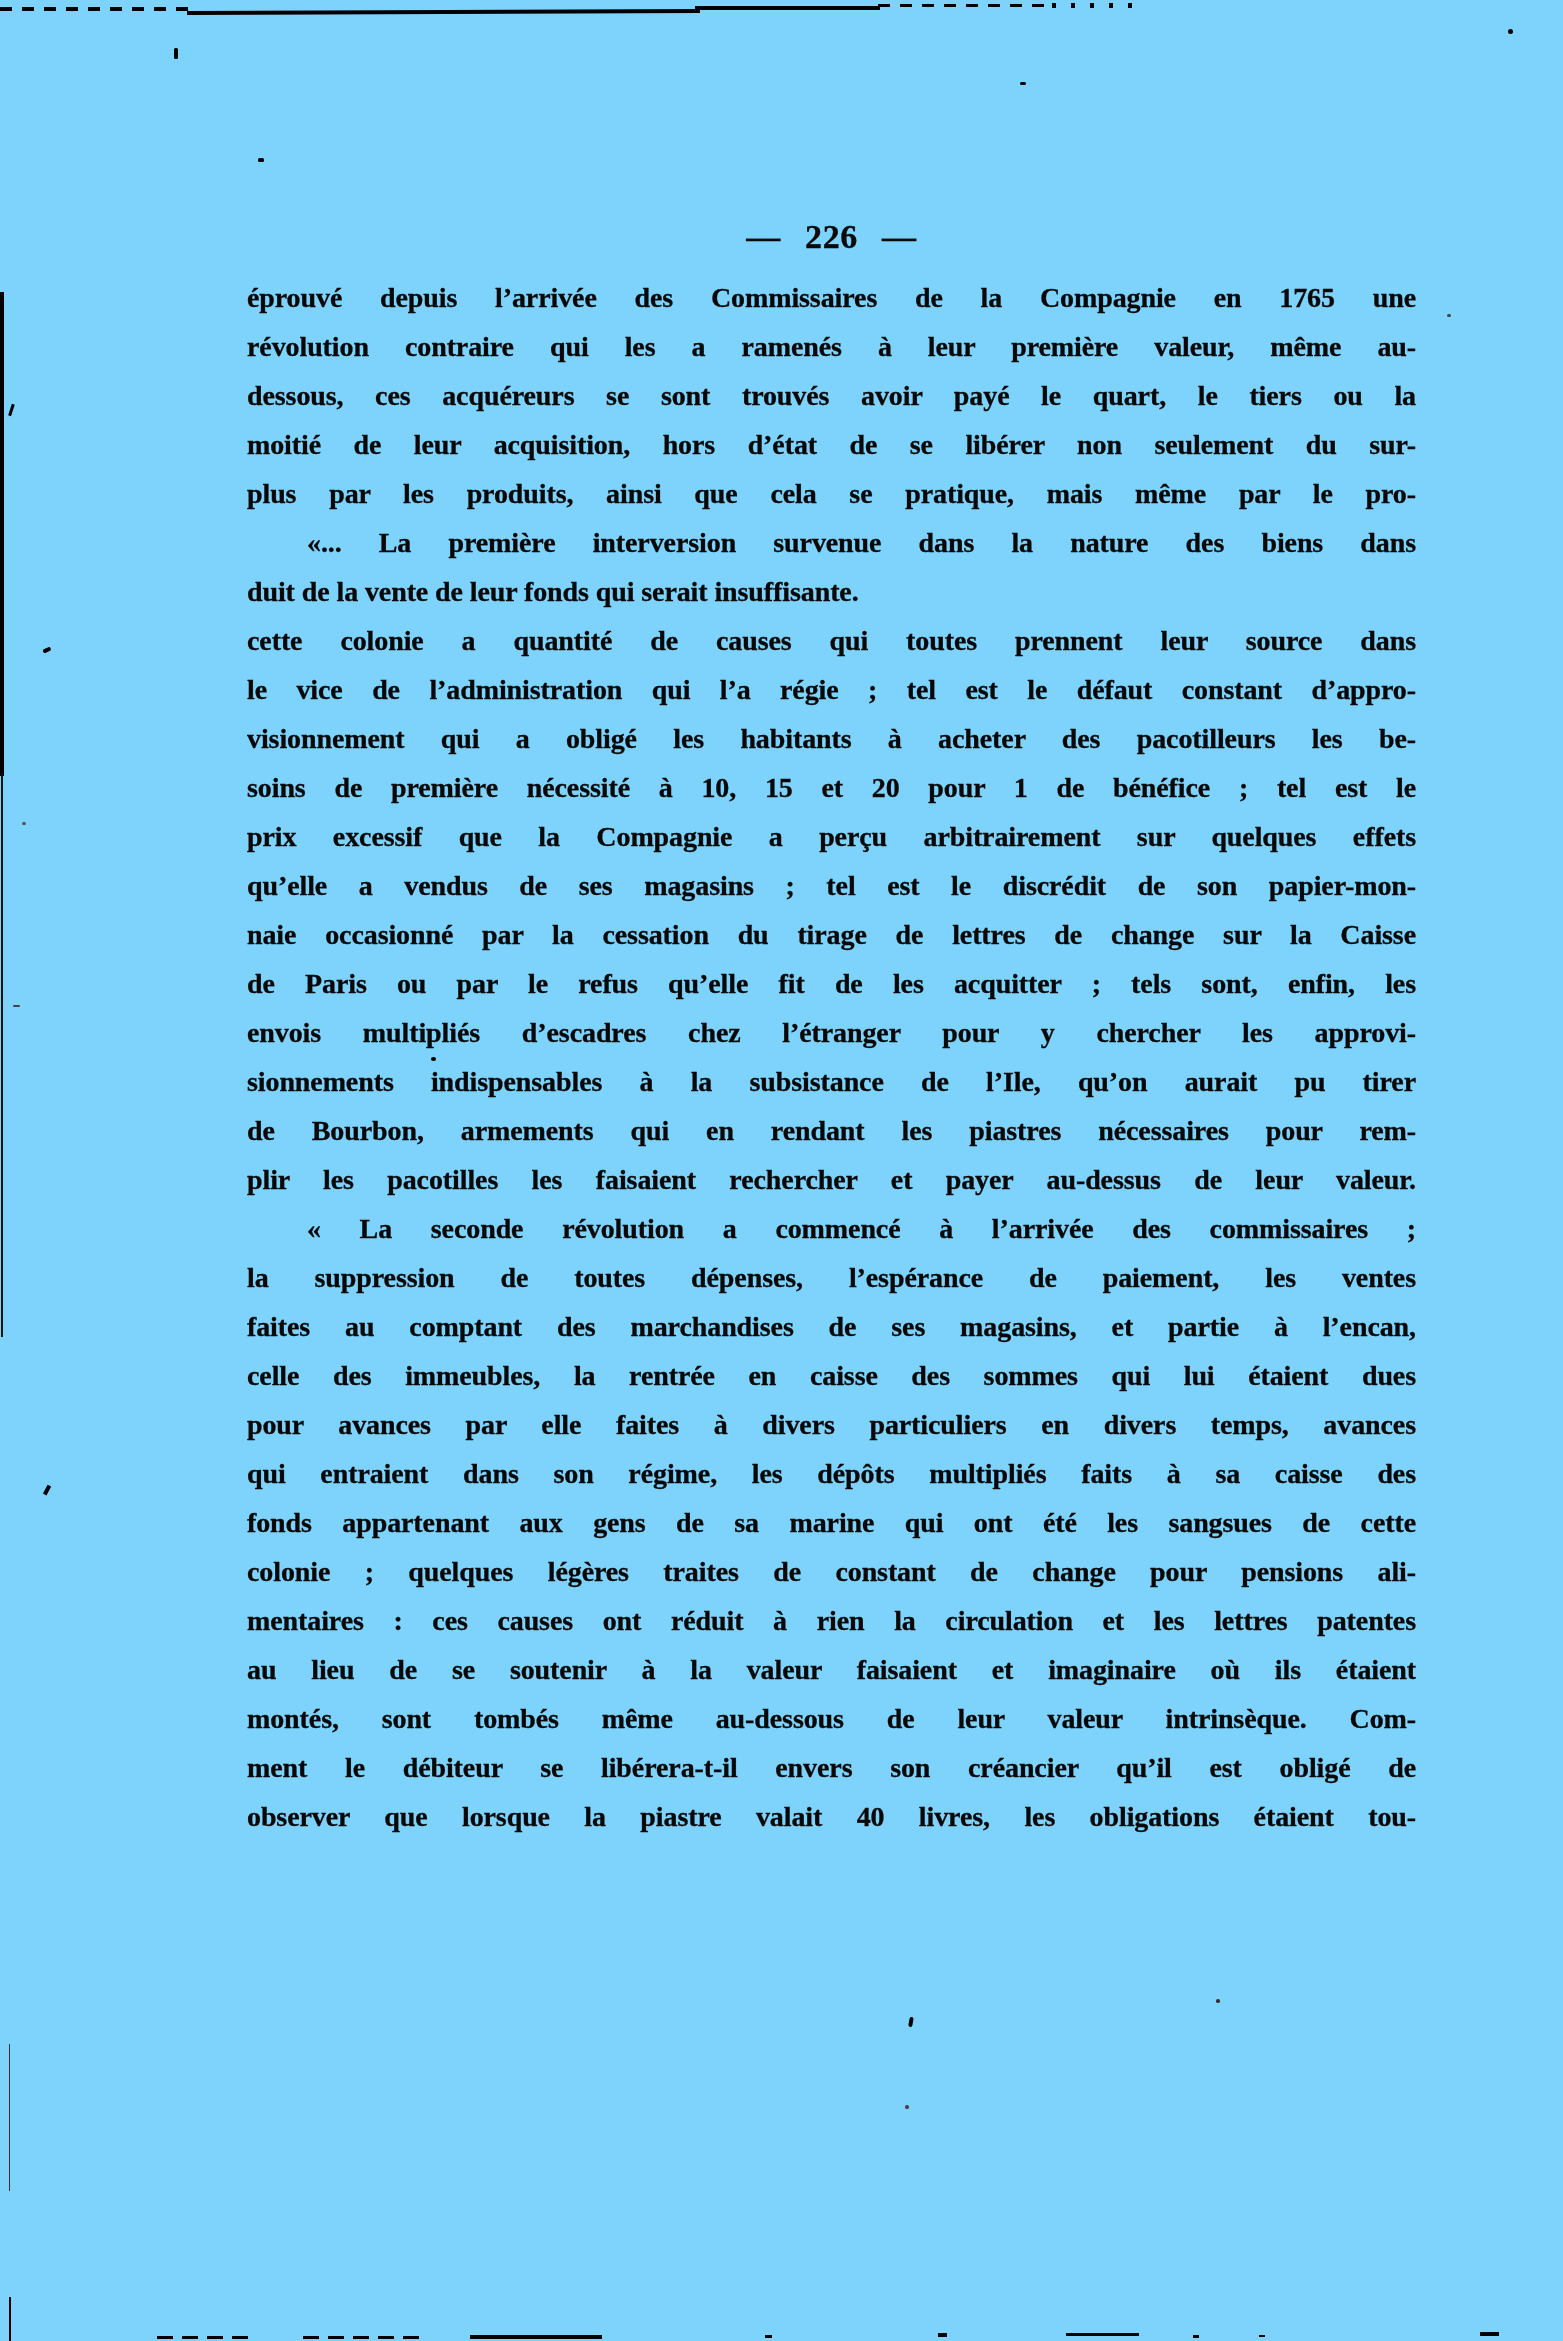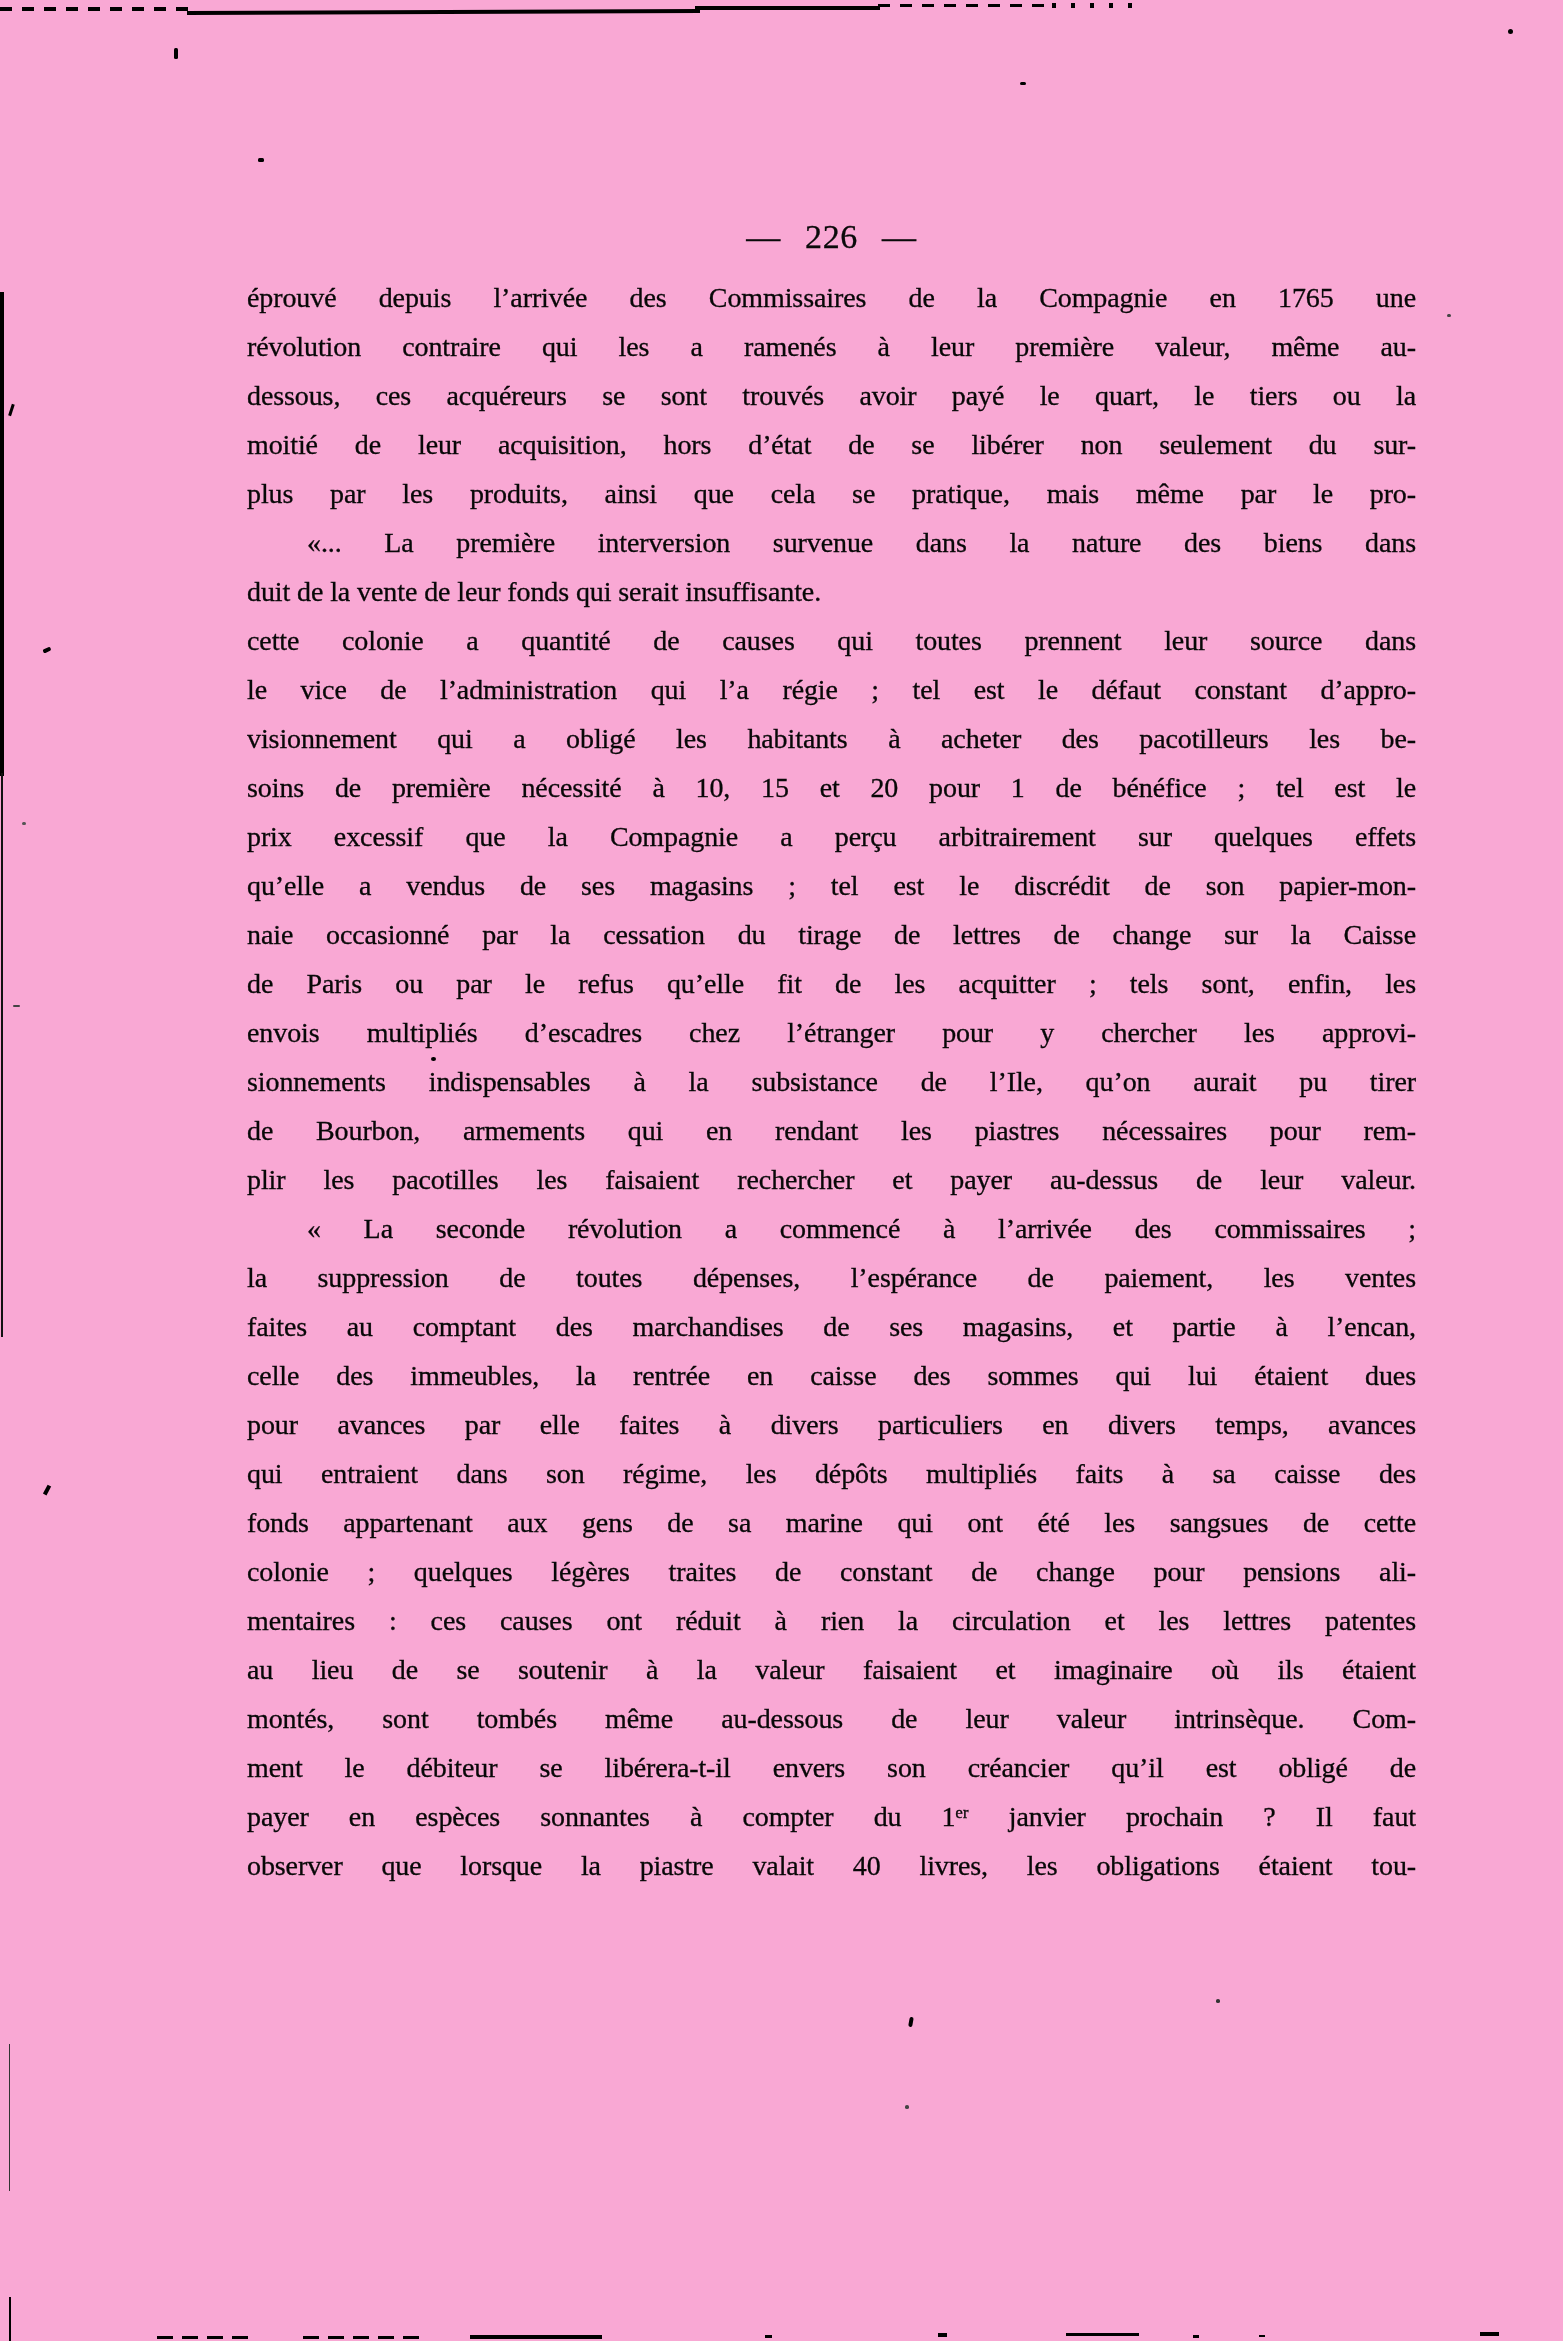--- a/index.html
+++ b/index.html
@@ -5,22 +5,23 @@
   html,body{margin:0;padding:0;}
   body{
     width:1563px;height:2342px;
     background:#ffffff;
     font-family:"Liberation Serif","DejaVu Serif",serif;
     overflow:hidden;
   }
   .page{
     position:relative;
     width:1563px;height:2342px;
-    background:#f9a8d4;
+    background:#7dd3fc;
     color:#0a0a0a;
+    font-weight:bold;
   }
   
   .pageno{
     position:absolute;
     left:247px;top:218px;width:1169px;
     text-align:center;
     font-size:34px;
     word-spacing:14.7px;
     letter-spacing:0.7px;
     color:#0a0a0a;
@@ -93,21 +94,20 @@
     <div class="line">faites au comptant des marchandises de ses magasins, et partie à l’encan,</div>
     <div class="line">celle des immeubles, la rentrée en caisse des sommes qui lui étaient dues</div>
     <div class="line">pour avances par elle faites à divers particuliers en divers temps, avances</div>
     <div class="line">qui entraient dans son régime, les dépôts multipliés faits à sa caisse des</div>
     <div class="line">fonds appartenant aux gens de sa marine qui ont été les sangsues de cette</div>
     <div class="line">colonie ; quelques légères traites de constant de change pour pensions ali-</div>
     <div class="line">mentaires : ces causes ont réduit à rien la circulation et les lettres patentes</div>
     <div class="line">au lieu de se soutenir à la valeur faisaient et imaginaire où ils étaient</div>
     <div class="line">montés, sont tombés même au-dessous de leur valeur intrinsèque. Com-</div>
     <div class="line">ment le débiteur se libérera-t-il envers son créancier qu’il est obligé de</div>
-    <div class="line">payer en espèces sonnantes à compter du 1ᵉʳ janvier prochain ? Il faut</div>
     <div class="line">observer que lorsque la piastre valait 40 livres, les obligations étaient tou-</div>
   </div>
 
   <div>
     <div class="dashes" style="left:0;top:7.3px;width:189px;"></div>
     <div class="art" style="left:187px;top:9.5px;width:513px;height:4.4px;transform:rotate(-0.25deg);"></div>
     <div class="art" style="left:695px;top:5.9px;width:185px;height:3.7px;"></div>
     <div class="dashes" style="left:878px;top:4.4px;width:170px;height:2.2px;"></div>
     <div class="dashes" style="left:1052px;top:2.9px;width:95px;height:5.1px;background:repeating-linear-gradient(90deg,#000 0 4.4px,transparent 4.4px 19px);"></div>
   </div>

